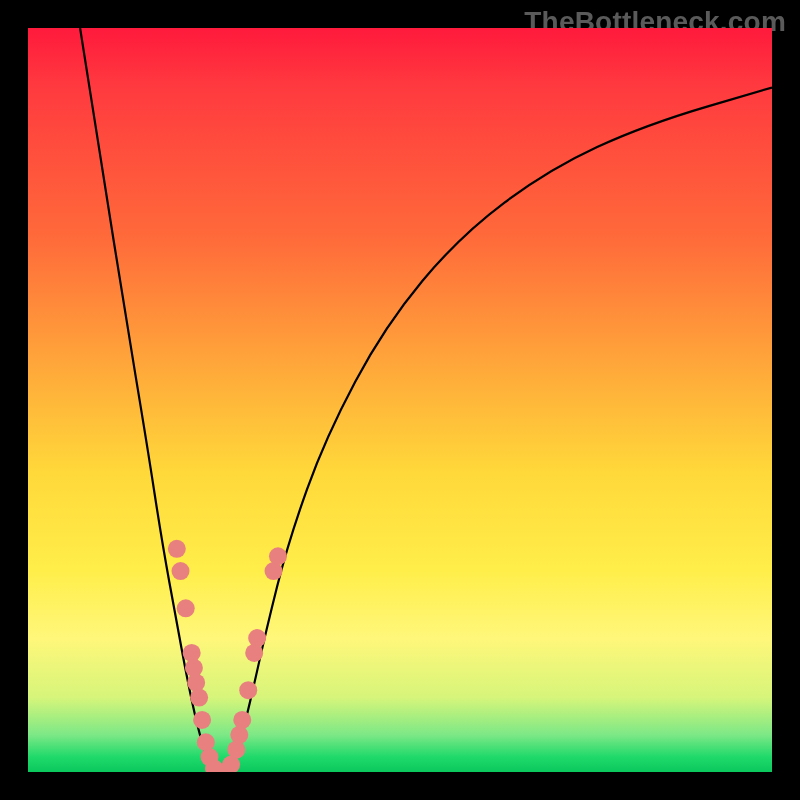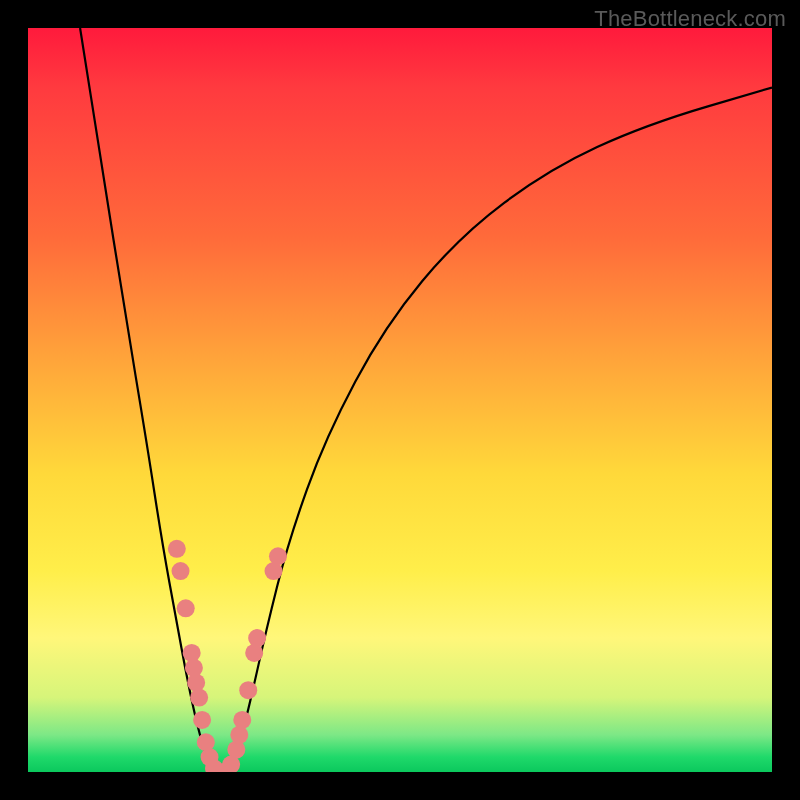--- a/index.html
+++ b/index.html
@@ -37,23 +37,23 @@
       #7de886 95%,
       #1fd96a 98%,
       #0bc85d 100%
     );
   }
   .watermark {
     position: absolute;
     top: 6px;
     right: 14px;
     color: #5a5a5a;
-    font-size: 22px;
+    font-size: 28px;
     letter-spacing: 0.2px;
-    font-weight: 400;
+    font-weight: 700;
   }
   svg.curves {
     position: absolute;
     left: 0;
     top: 0;
     width: 744px;
     height: 744px;
   }
 </style>
 </head>

